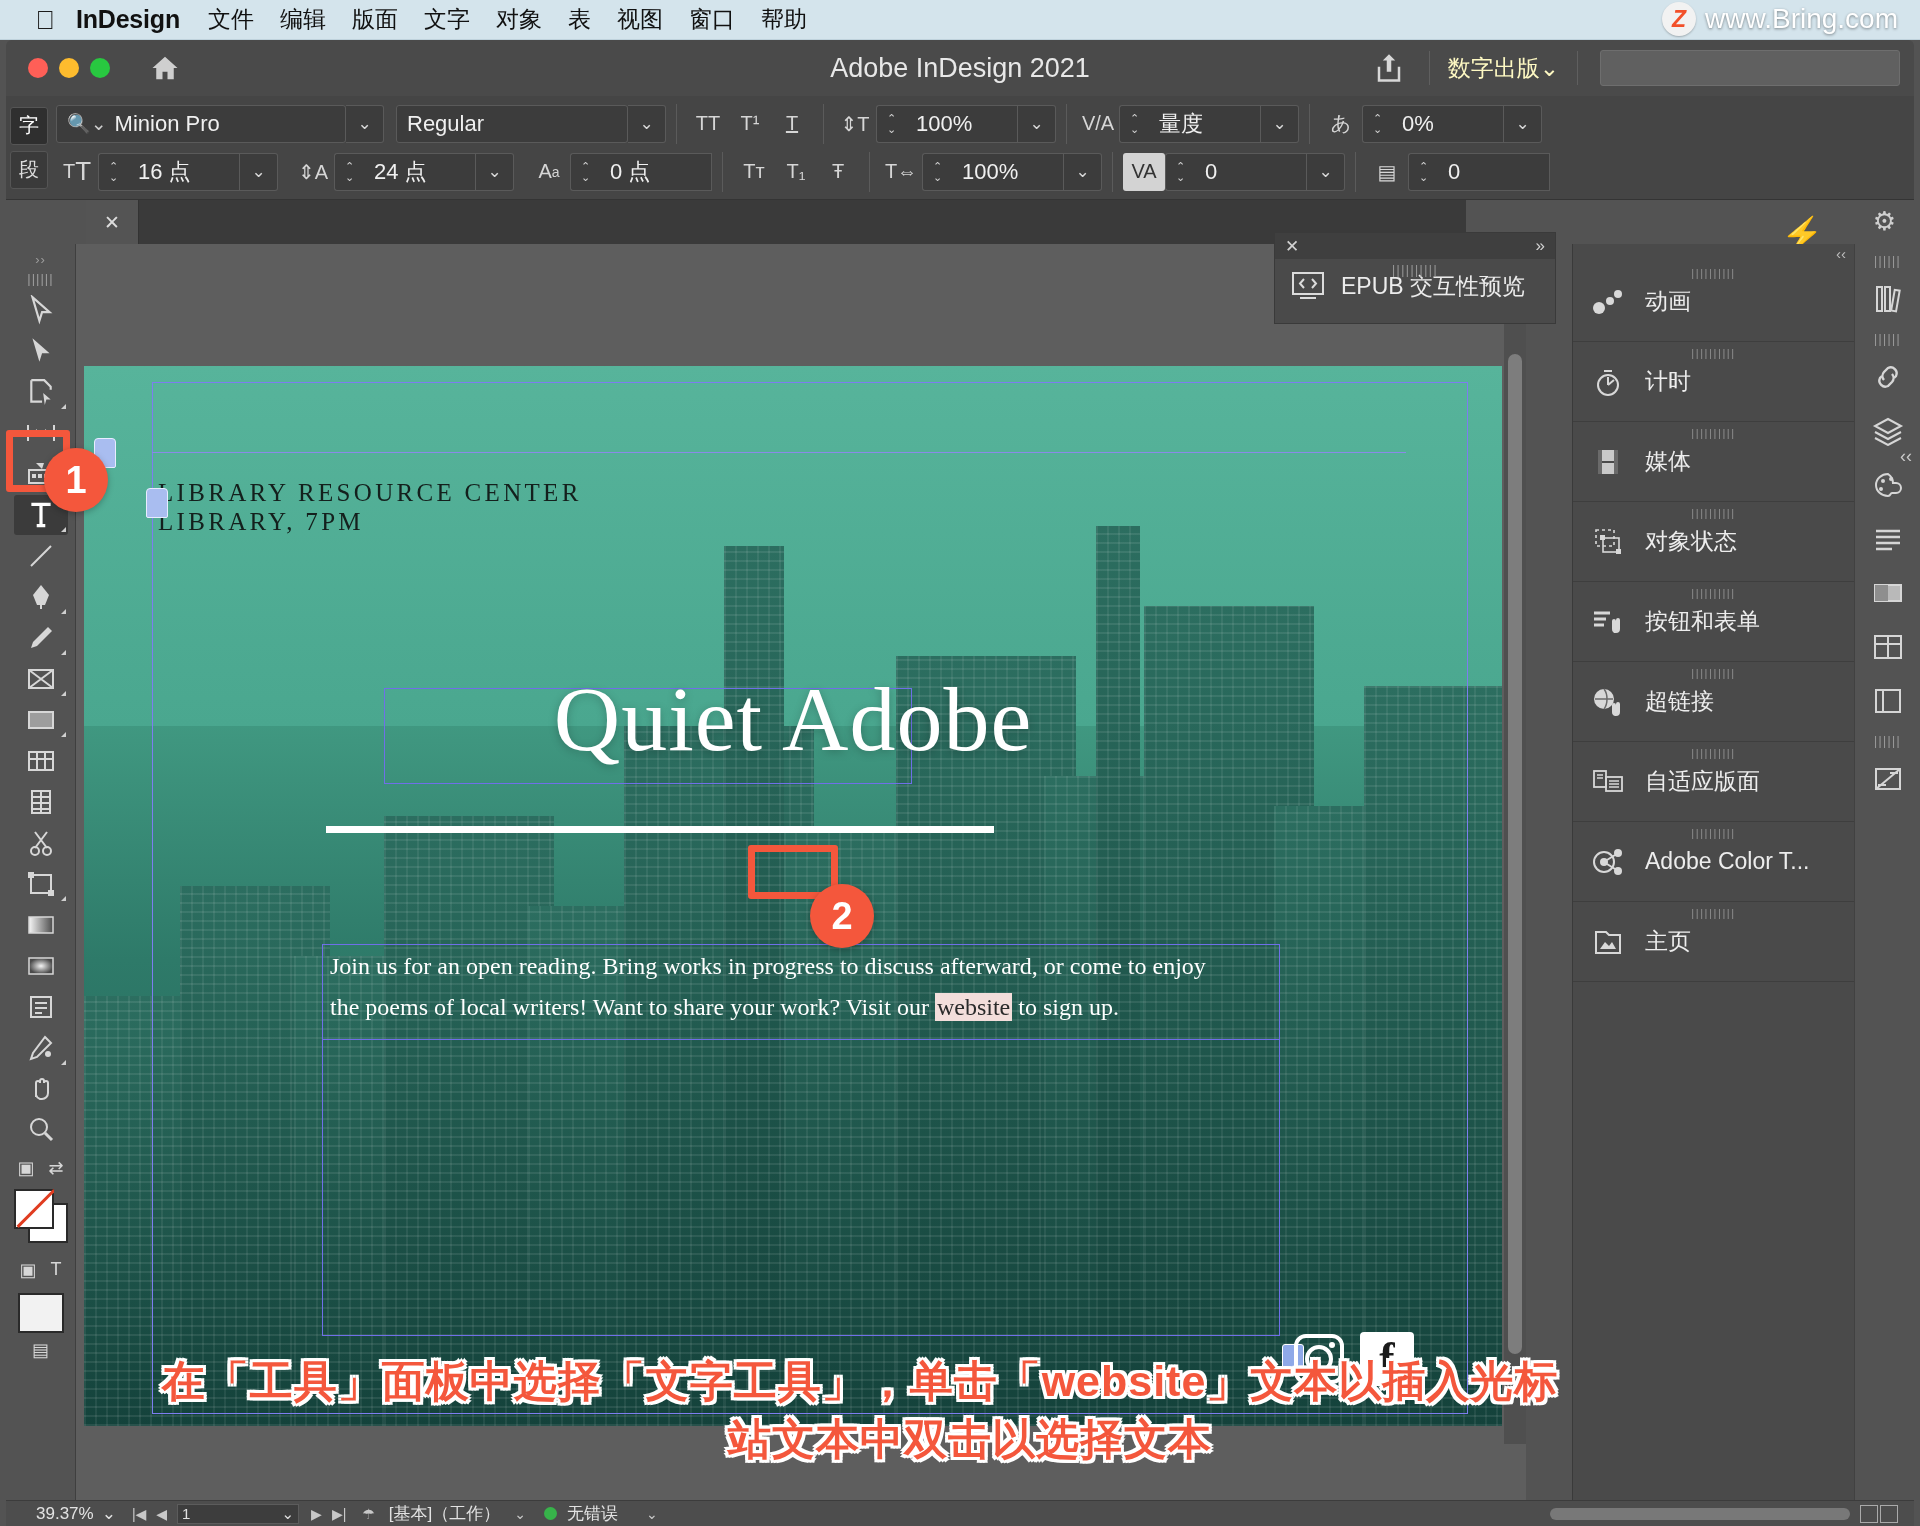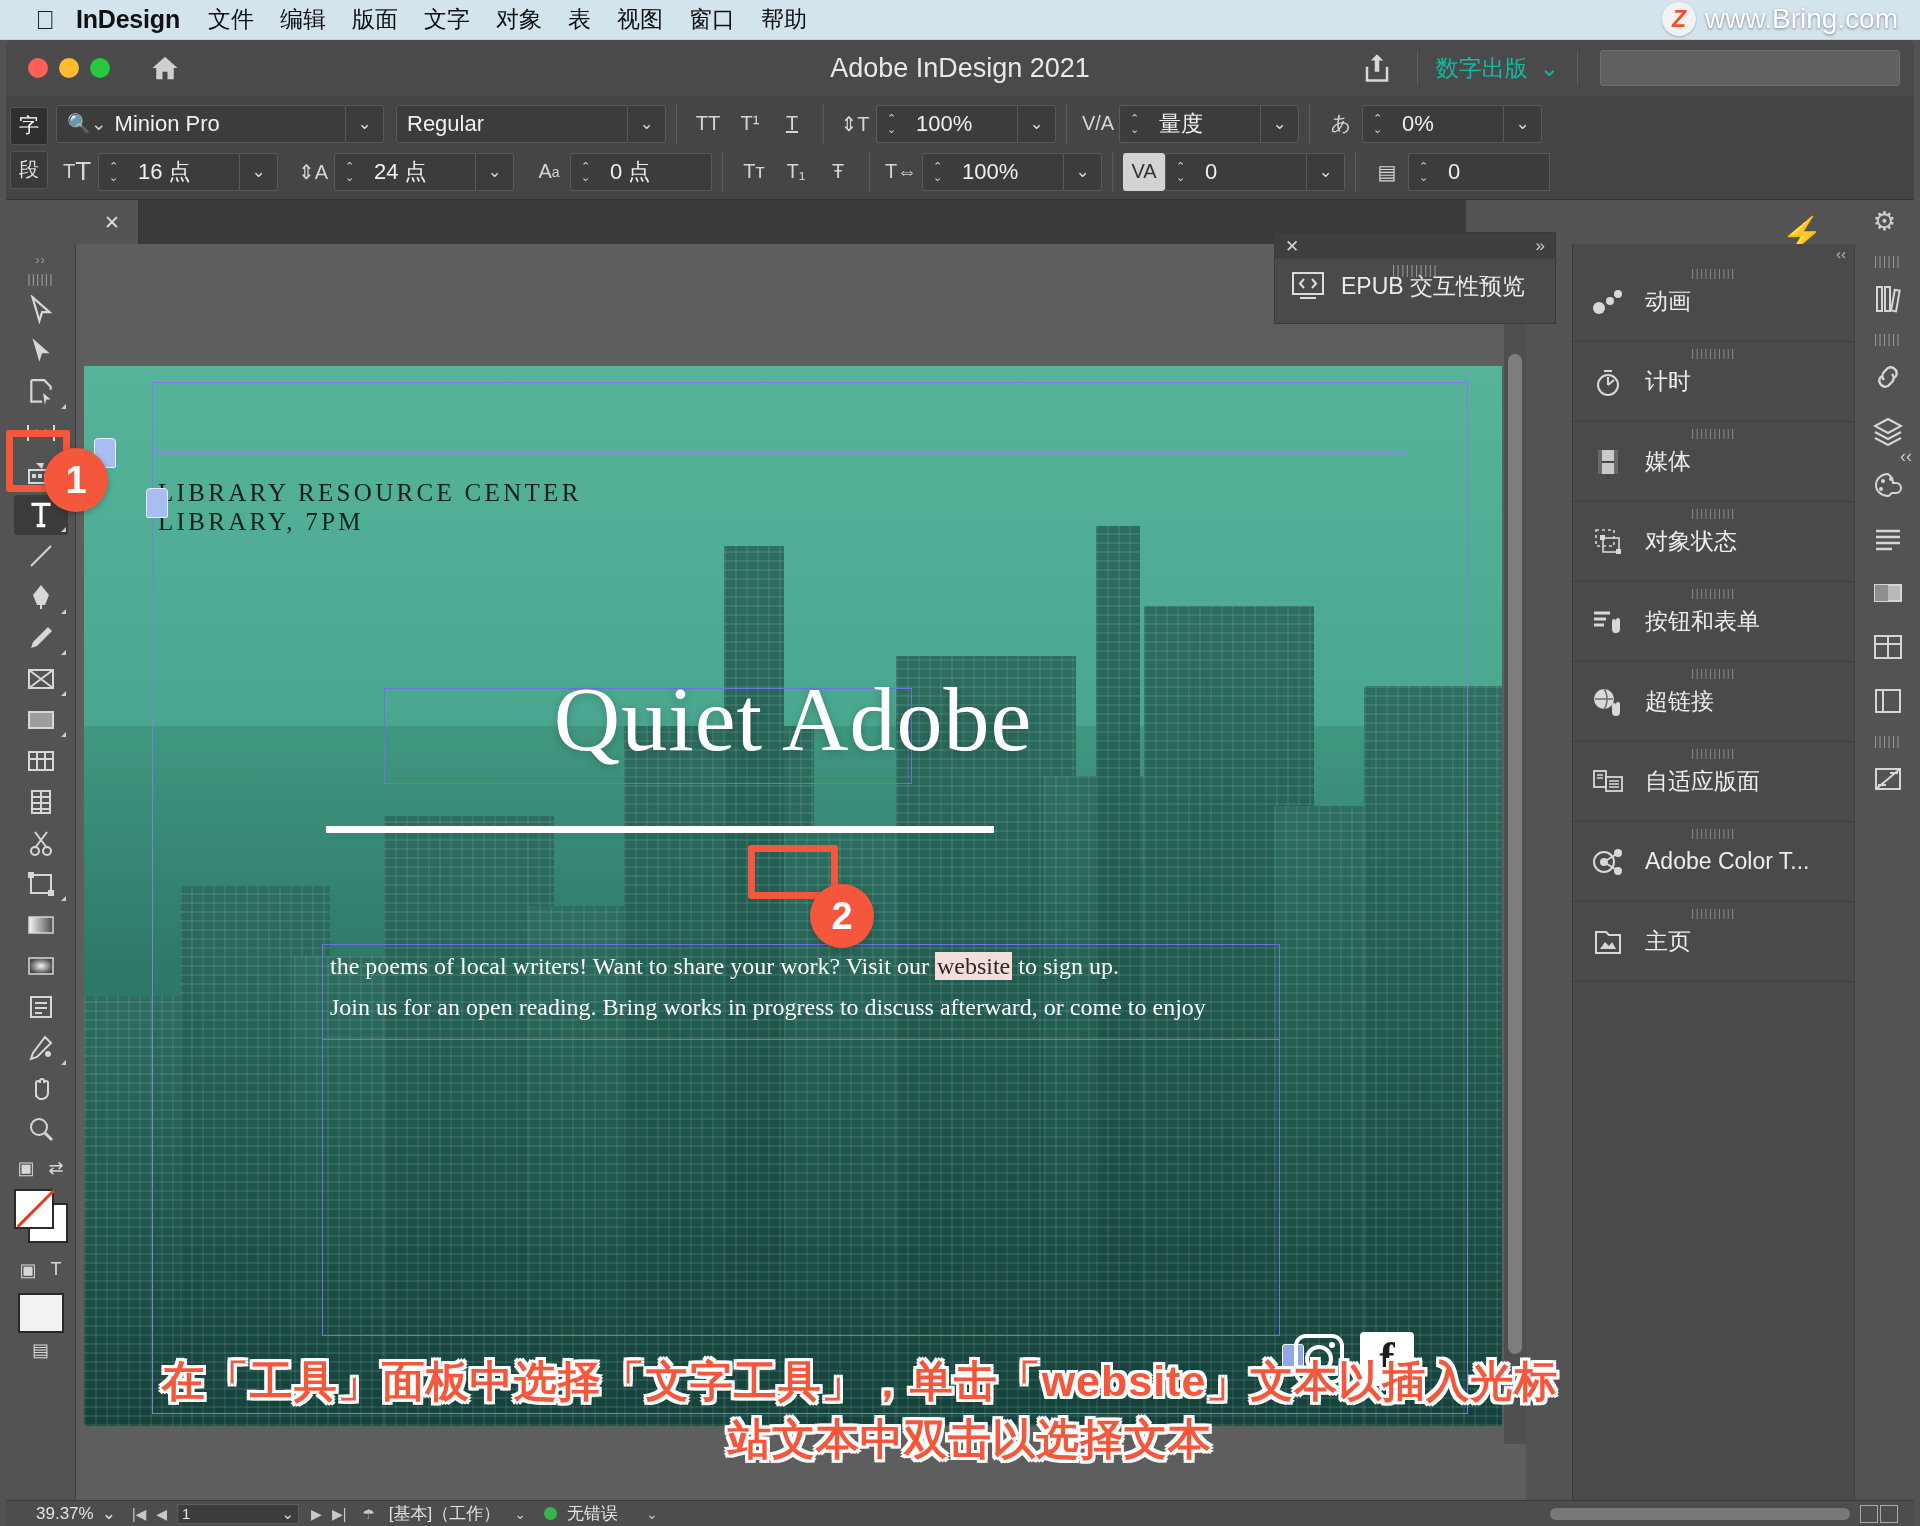--- a/index.html
+++ b/index.html
@@ -52,21 +52,21 @@
   .tl{ width:20px;height:20px;border-radius:50%; }
   .tl.r{background:#ff5f57;} .tl.y{background:#febc2e;} .tl.g{background:#28c840;}
   .home-icon{ margin-left:38px; color:#cfcfcf; display:flex; align-items:center;}
   .app-title{
     position:absolute; left:0; right:0; text-align:center;
     color:#e8e8e8; font-size:27px; pointer-events:none;
   }
   .tb-right{ margin-left:auto; display:flex; align-items:center; gap:0; padding-right:14px; z-index:2;}
   .share-btn{ width:60px;height:56px;display:flex;align-items:center;justify-content:center;color:#d8d8d8;}
   .vsep{ width:1px; height:34px; background:#5f5f5f; margin:0 10px; }
-  .pubmenu{ display:flex;align-items:center;gap:12px;color:#14b8a6;font-size:23px; padding:0 8px;}
+  .pubmenu{ display:flex;align-items:center;color:#fef9c3;font-size:23px; padding:0 8px;}
   .search-box{
     width:300px; height:36px; background:#606060; border:1px solid #6e6e6e; border-radius:3px;
     margin-left:12px;
   }
 
   
   .ctrlpanel{
     position:absolute; left:6px; top:96px; width:1908px; height:104px;
     background:#454545; border-bottom:1px solid #343434;
     display:flex; align-items:center;
@@ -665,24 +665,24 @@
     <div class="pagemark" style="left:62px; top:122px;"></div>
 
     <div class="txtframe headline-frame"></div>
     <div class="doc-title">Quiet Adobe</div>
 
     <div class="rule"></div>
 
     <div class="txtframe bigbodyframe" style="height:392px;"></div>
     <div class="txtframe bodyframe" style="height:96px;"></div>
     <div class="doc-body">
+      <div>Join us for an open reading. Bring works in progress to discuss afterward, or come to enjoy</div>
       <div>
         <span>the poems of local writers! Want to share your work? Visit our </span><span style="background:#f3dedb;color:#2a2a2a;padding:1px 2px;">website</span><span> to sign up.</span>
       </div>
-      <div>Join us for an open reading. Bring works in progress to discuss afterward, or come to enjoy</div>
     </div>
 
     <div class="socialrow">
       <div style="position:relative;">
         <div class="lockbadge"></div>
         <div class="ig"></div>
       </div>
       <div class="fb"></div>
     </div>
   </div>

